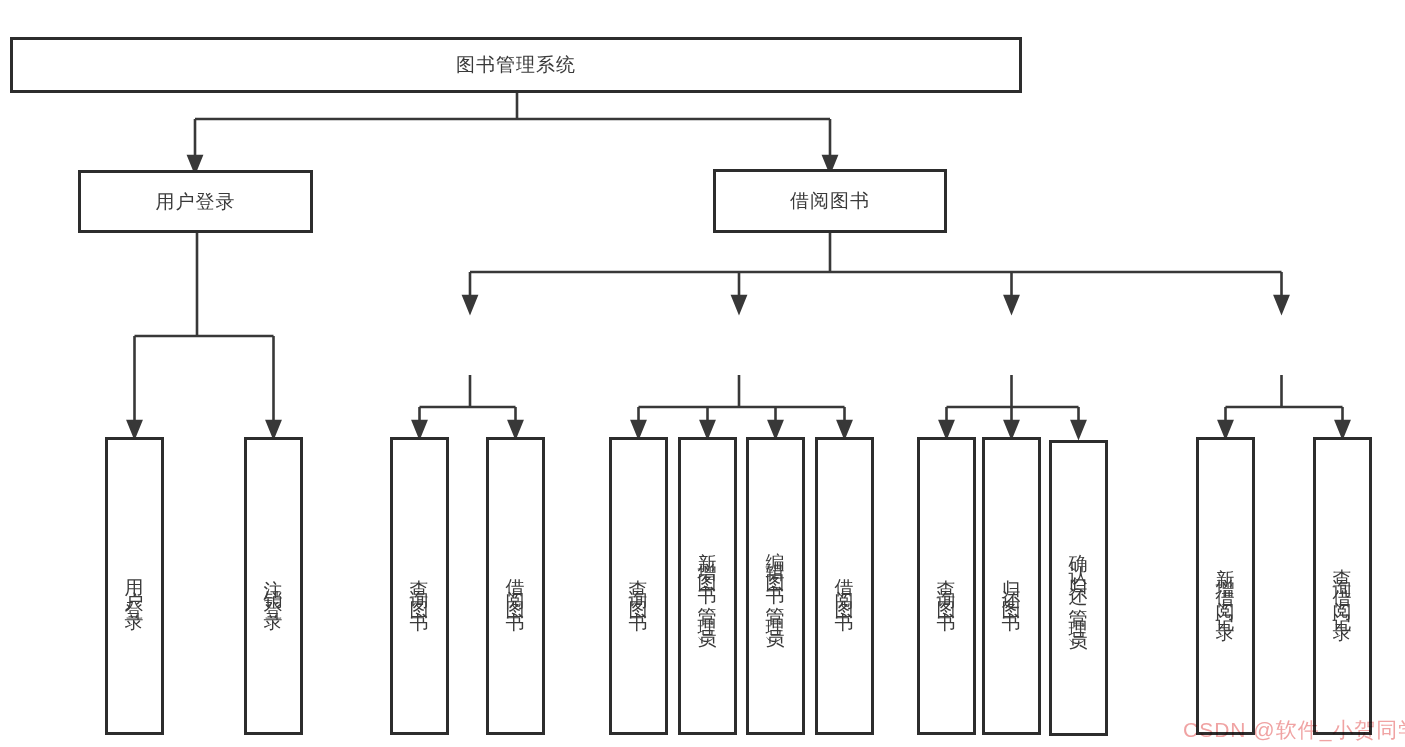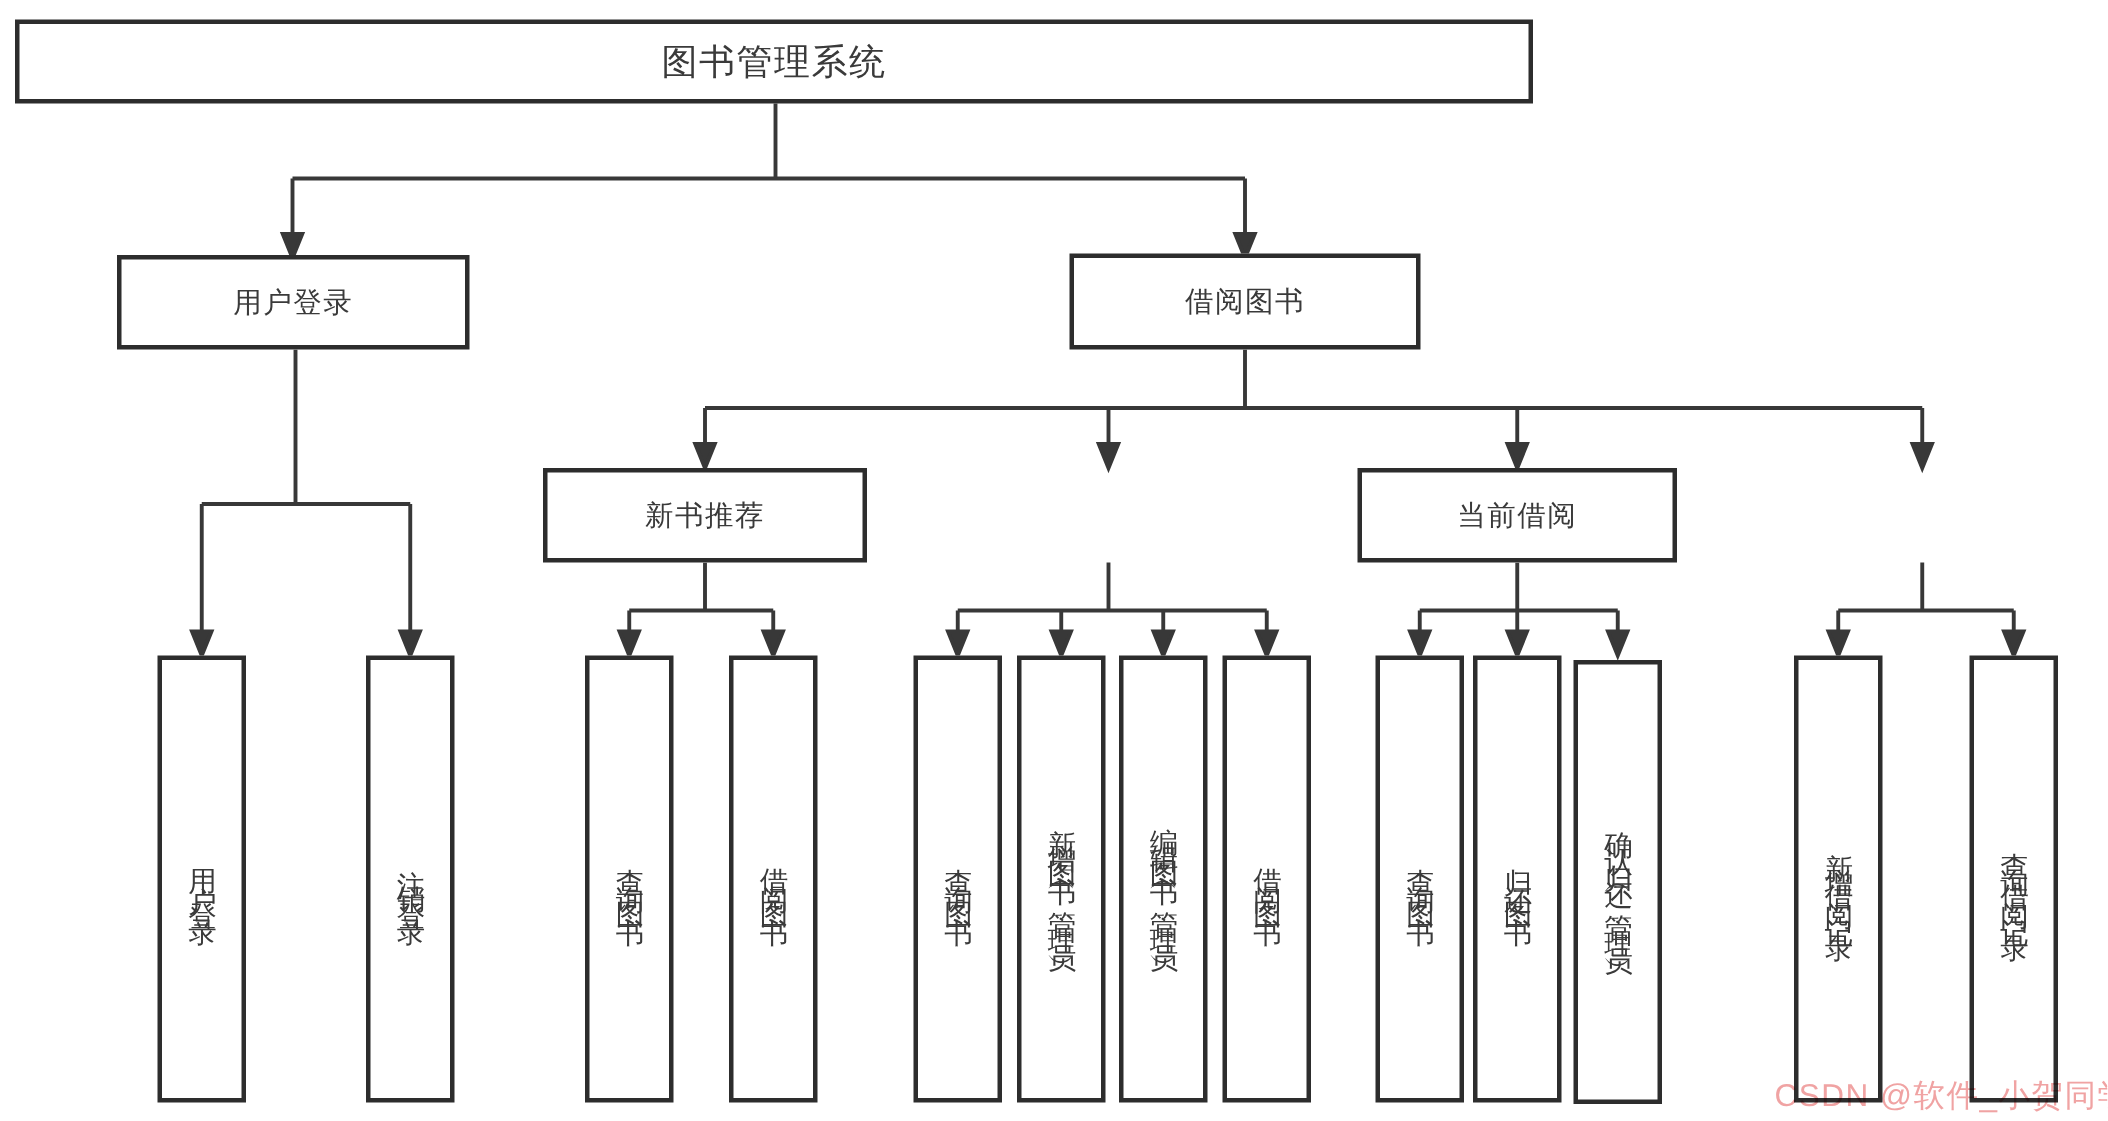--- a/index.html
+++ b/index.html
@@ -23,21 +23,21 @@
     background: #ffffff;
     border: 3px solid #2d2d2d;
     color: #3a3a3a;
     display: flex;
     align-items: center;
     justify-content: center;
     z-index: 2;
     font-size: 19px;
     letter-spacing: 1px;
   }
-  .root-box { font-size: 24px; }
+  .root-box { font-size: 19px; margin-top: 24px; }
   .leaf {
     writing-mode: vertical-rl;
     text-orientation: mixed;
     letter-spacing: 11px;
     font-size: 19px;
     line-height: 1;
     text-align: center;
   }
   #watermark {
     position: absolute;
@@ -117,22 +117,20 @@
       <line x1="1342.5" y1="407" x2="1342.5" y2="423"></line>
       <polygon points="1336,421 1349,421 1342.5,437"></polygon>
     </g>
   </svg>
 
   <div class="box root-box" style="left:10px; top:13px; width:1012px; height:56px;">图书管理系统</div>
 
   <div class="box" style="left:78px; top:170px; width:235px; height:63px;">用户登录</div>
   <div class="box" style="left:713px; top:169px; width:234px; height:64px;">借阅图书</div>
 
-  <div class="box" style="left:362px; top:312px; width:216px; height:63px;">新书推荐</div>
-  <div class="box" style="left:905px; top:312px; width:213px; height:63px;">当前借阅</div>
 
   <div class="box leaf" style="left:105px; top:437px; width:59px; height:298px;">用户登录</div>
   <div class="box leaf" style="left:244px; top:437px; width:59px; height:298px;">注销登录</div>
   <div class="box leaf" style="left:390px; top:437px; width:59px; height:298px;">查询图书</div>
   <div class="box leaf" style="left:486px; top:437px; width:59px; height:298px;">借阅图书</div>
   <div class="box leaf" style="left:609px; top:437px; width:59px; height:298px;">查询图书</div>
   <div class="box leaf" style="left:678px; top:437px; width:59px; height:298px;">新增图书（管理员）</div>
   <div class="box leaf" style="left:746px; top:437px; width:59px; height:298px;">编辑图书（管理员）</div>
   <div class="box leaf" style="left:815px; top:437px; width:59px; height:298px;">借阅图书</div>
   <div class="box leaf" style="left:917px; top:437px; width:59px; height:298px;">查询图书</div>

